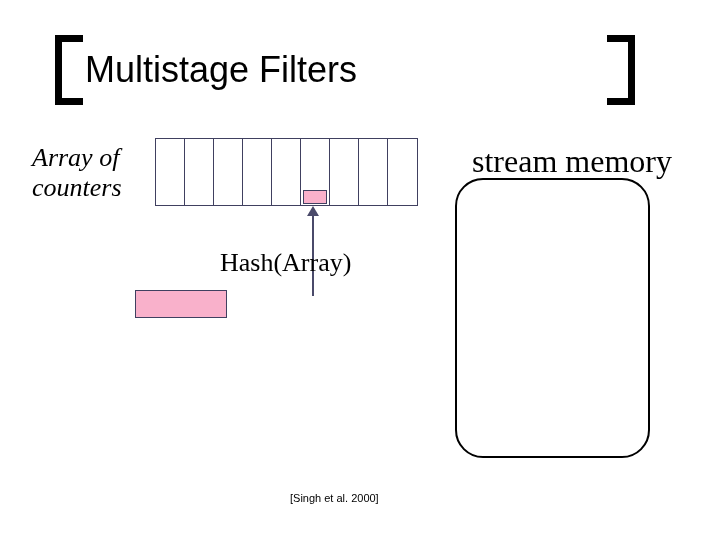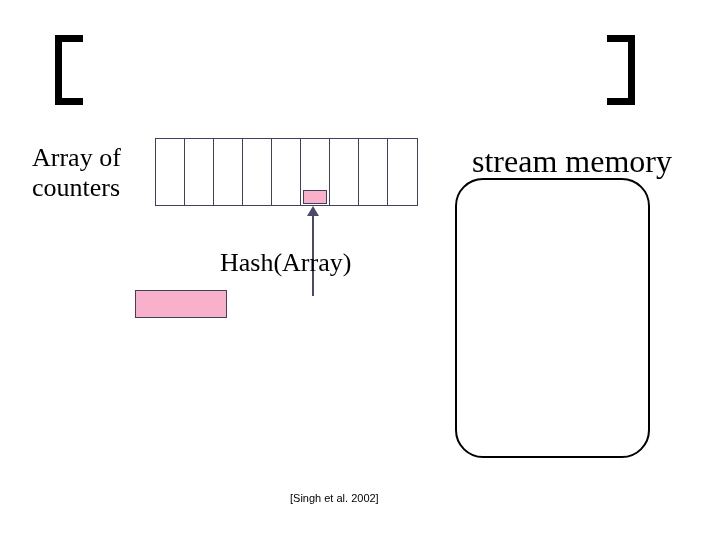--- a/index.html
+++ b/index.html
@@ -139,25 +139,26 @@
     top: 492px;
     font-family: Arial, Helvetica, sans-serif;
     font-size: 11px;
   }
 </style>
 </head>
 <body>
 
 <div class="title-wrap">
   <div class="bracket-left"></div>
+  <span class="title-text">Multistage Filters</span>
   <div class="bracket-right"></div>
 </div>
 
 <div class="label-array">
-  <div style="white-space:pre-line;">Array of
+  <div style="white-space:pre-line;font-style:italic;">Array of
 counters</div>
 </div>
 
 <div class="label-stream">stream memory</div>
 
 <div class="counters" id="counters">
     <div class="cell"></div>
     <div class="cell"></div>
     <div class="cell"></div>
     <div class="cell"></div>
@@ -171,13 +172,13 @@
   </div>
 
 <div class="arrow"></div>
 
 <div class="hash-label">Hash(Array)</div>
 
 <div class="packet"></div>
 
 <div class="stream-box"></div>
 
-<div class="citation">[Singh et al. 2002]</div>
+<div class="citation">[Singh et al. 2000]</div>
 
 </body></html>

